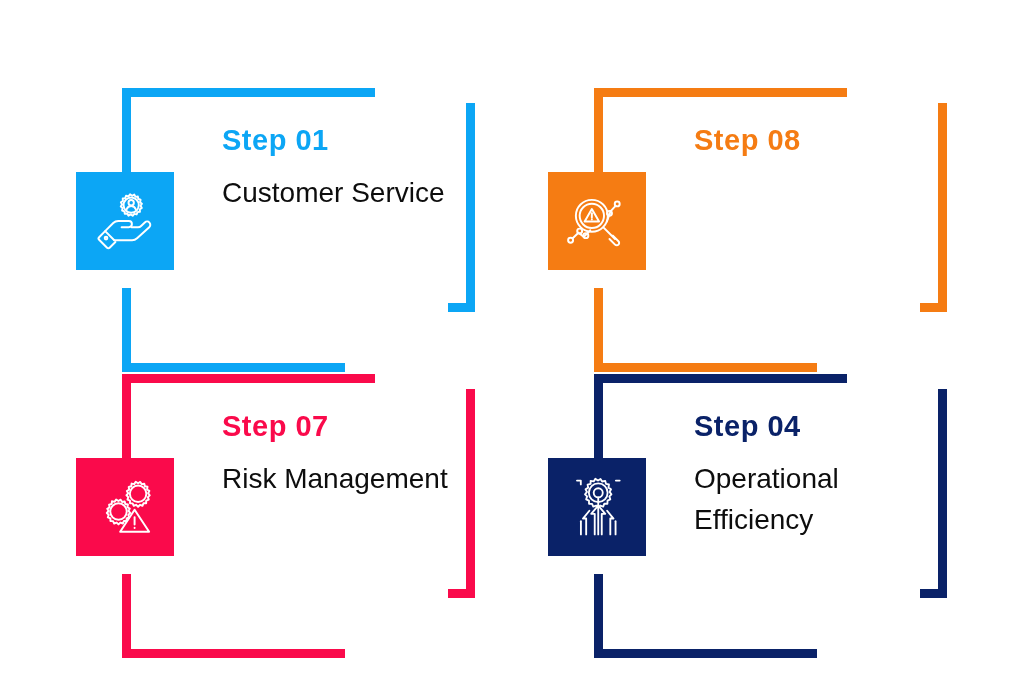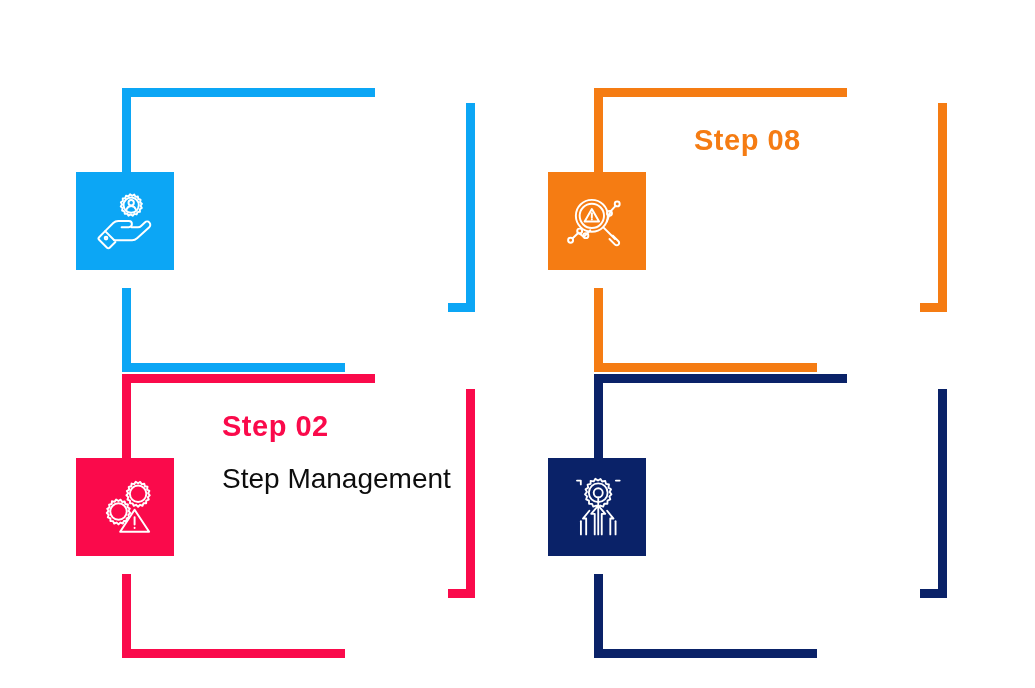--- a/index.html
+++ b/index.html
@@ -144,20 +144,24 @@
           <path d="M33.6 20.6c.7-1.9 2.4-3.2 4.4-3.2s3.7 1.3 4.4 3.2"></path>
           <path d="M12.5 42.1 20.6 34c1.3-1.3 3-2 4.8-2h10.3c1.7 0 3 1.3 3 3s-1.3 3-3 3h-7"></path>
           <path d="M38.4 38h6.2c1.1 0 2.2-.4 3-1.2l3.6-3.4c1.3-1.2 3.3-1.2 4.5.1 1.2 1.3 1.1 3.3-.2 4.5L43.7 48.8c-1.3 1.2-3 1.9-4.8 1.9H21.6"></path>
           <path d="M21.6 50.7 13 42.1"></path>
           <path d="M12.5 42.1 6.9 47.7c-.7.7-.7 1.8 0 2.5l7.7 7.7c.7.7 1.8.7 2.5 0l5.6-5.6"></path>
           <circle cx="13.6" cy="48.6" r="1.3"></circle>
         </svg>
       </span>
     </div>
 
+    <div class="txt">
+      <div class="step-label">Step 01</div>
+      <div class="step-title">Customer Service</div>
+    </div>
   </div>
 
   <div class="card r1 c2" style="--c: #F57C13;">
     <div class="br-top"></div>
     <div class="br-lup"></div>
     <div class="br-llo"></div>
     <div class="br-bot"></div>
     <div class="rbar"></div>
     <div class="rfoot"></div>
 
@@ -204,22 +208,22 @@
           <path d="M19.3 26.4 22 27 23.4 24.8 25.7 26.2 27.8 24.9 29.2 27.1 31.7 26.6 32.3 29.1 34.8 29.6 34.4 32.2 36.6 33.6 35.4 35.8 37 37.8 35.2 39.6 36 42 33.6 43.1 33.5 45.6 30.9 45.6 29.9 48 27.5 47.1 25.7 48.9 23.9 47.1 21.5 48 20.4 45.7 17.9 45.6 17.8 43 15.4 42 16.2 39.6 14.4 37.8 16.1 35.9 14.8 33.7 17 32.3 16.6 29.7 19.1 29.1 Z"></path>
           <circle cx="25.7" cy="36.4" r="8"></circle>
           <path d="M41.3 34.6 55.4 56H27.3Z"></path>
           <path d="M41.3 41.8v7.2"></path>
           <path d="M41.3 52.2v.1"></path>
         </svg>
       </span>
     </div>
 
     <div class="txt">
-      <div class="step-label">Step 02</div>
-      <div class="step-title">Step Management</div>
+      <div class="step-label">Step 07</div>
+      <div class="step-title">Risk Management</div>
     </div>
   </div>
 
   <div class="card r2 c2" style="--c: #0A2268;">
     <div class="br-top"></div>
     <div class="br-lup"></div>
     <div class="br-llo"></div>
     <div class="br-bot"></div>
     <div class="rbar"></div>
     <div class="rfoot"></div>
@@ -236,15 +240,19 @@
           <path d="M24.6 35.6 18.4 43.2h3.1v15.4"></path>
           <path d="M41.8 35.6 48 43.2h-3.1v15.4"></path>
           <path d="M16.4 45.8v12.8"></path>
           <path d="M50 45.8v12.8"></path>
           <path d="M12.6 6.4h3.7v3.7"></path>
           <path d="M54 6.4h-3.7"></path>
         </svg>
       </span>
     </div>
 
+    <div class="txt">
+      <div class="step-label">Step 04</div>
+      <div class="step-title">Operational Efficiency</div>
+    </div>
   </div>
 
 </div>
 
 </body></html>

